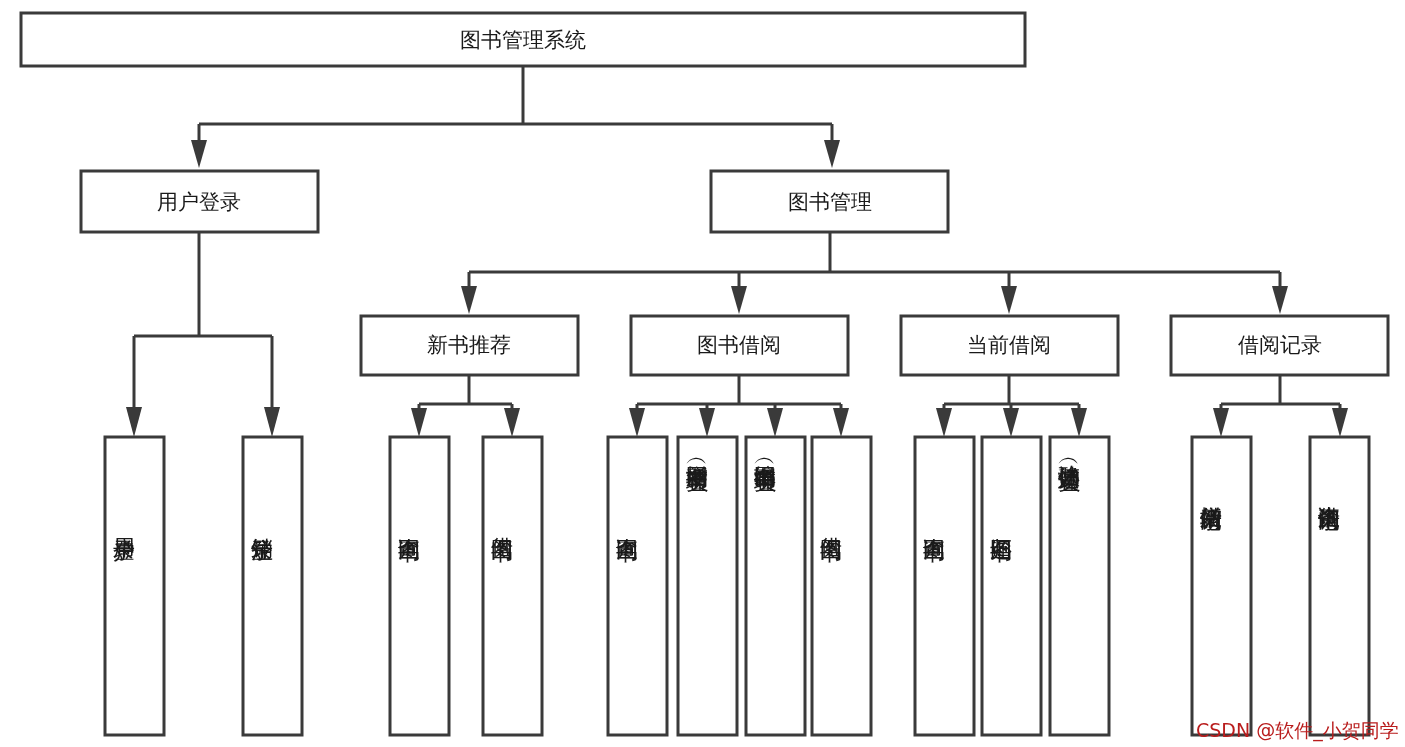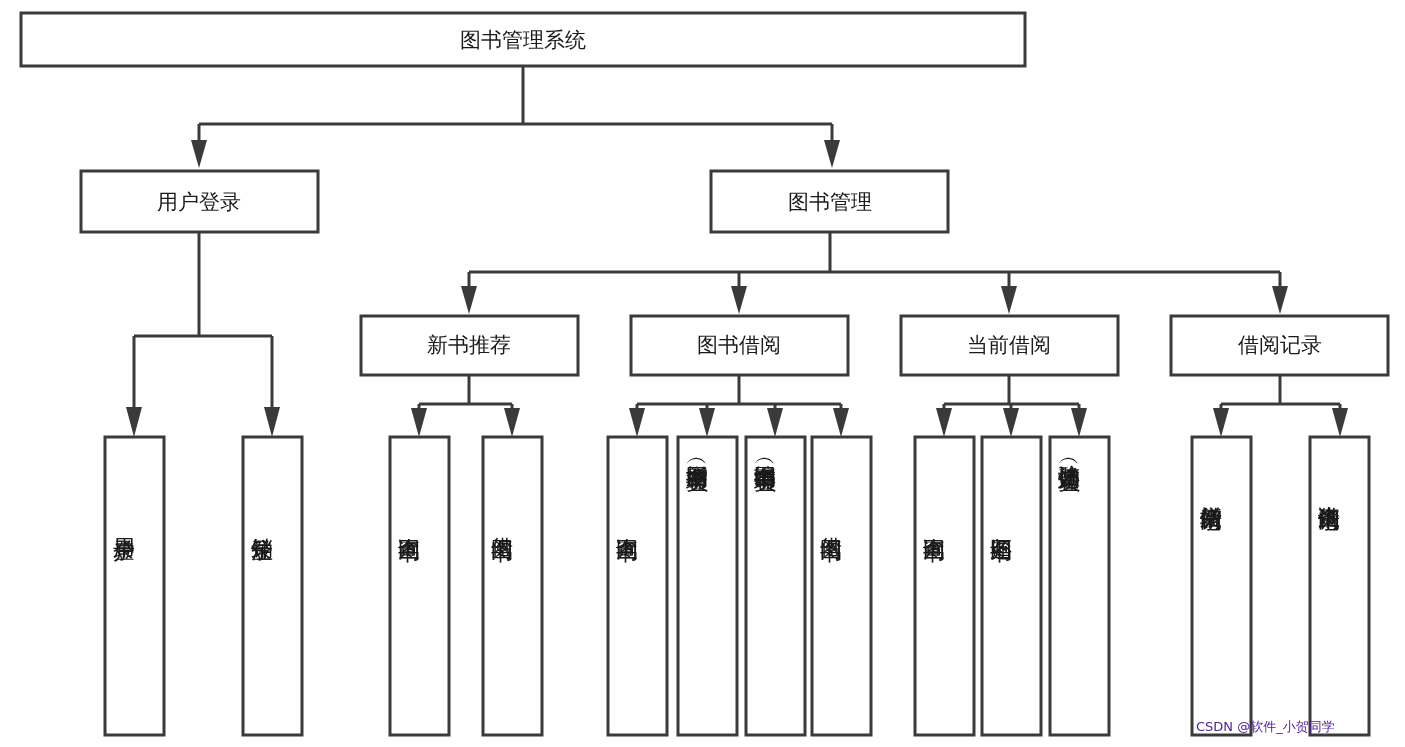--- a/index.html
+++ b/index.html
@@ -52,22 +52,22 @@
     text-orientation: upright;
     letter-spacing: 1px;
     line-height: 1;
     white-space: nowrap;
     text-align: left;
     pointer-events: none;
   }
   .watermark {
     position: absolute;
     font-family: "DejaVu Sans", "Liberation Sans", sans-serif;
-    font-size: 13px;
-    color: #4c1d95;
+    font-size: 19px;
+    color: #b91c1c;
     white-space: nowrap;
   }
 </style>
 </head>
 <body>
 
 <div id="diagram-root">
 
   <svg width="1405" height="747" viewBox="0 0 1405 747">
 

